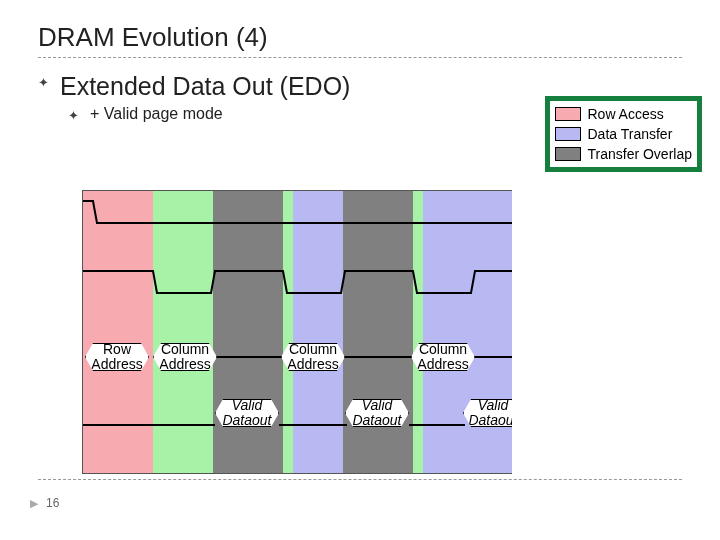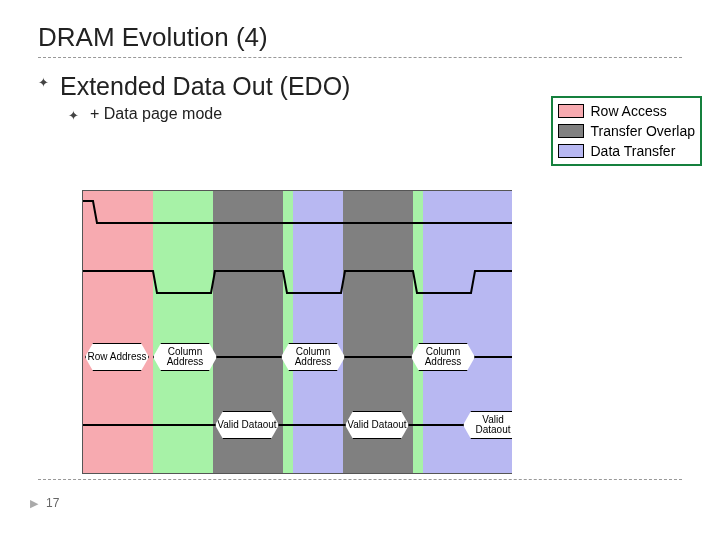--- a/index.html
+++ b/index.html
@@ -48,21 +48,21 @@
   .bullet-text-2 {
     font-size: 16px;
     color: #222;
   }
   
   .legend {
     position: absolute;
     top: 96px;
     right: 18px;
     background: #fff;
-    border: 2px solid #15803d;
+    border: 5px solid #15803d;
     padding: 3px 3px 3px 3px;
     font-size: 14px;
   }
   .legend-item {
     display: flex;
     align-items: center;
     gap: 6px;
     padding: 2px 2px;
   }
   .swatch {
@@ -99,32 +99,32 @@
   .r3 { left: 210px;width: 50px;  background: #b8b8f2; }
   .r4 { left: 260px;width: 70px;  background: #808080; }
   .r4b{ left: 330px;width: 10px;  background: #a7f2a7; }
   .r5 { left: 340px;width: 50px;  background: #b8b8f2; }
   .r6 { left: 390px;width: 40px;  background: #b8b8f2; }
 
   .hbox {
     position: absolute;
     background: #fff;
     border: 1px solid #000;
-    font-size: 10px;
+    font-size: 14px;
     text-align: center;
     line-height: 1.05;
     display: flex;
     align-items: center;
     justify-content: center;
     padding: 1px;
     height: 28px;
     clip-path: polygon(8px 0, calc(100% - 8px) 0, 100% 50%, calc(100% - 8px) 100%, 8px 100%, 0 50%);
   }
   .addr-row { top: 152px; }
-  .dq-row   { top: 220px; }
+  .dq-row   { top: 208px; font-style: italic; }
   .b-ra { left: 2px;   width: 64px; }
   .b-c1 { left: 70px;  width: 64px; }
   .b-c2 { left: 198px; width: 64px; }
   .b-c3 { left: 328px; width: 64px; }
   .b-d1 { left: 132px; width: 64px; }
   .b-d2 { left: 262px; width: 64px; }
   .b-d3 { left: 380px; width: 60px; }
 
   .wave {
     position: absolute;
@@ -161,36 +161,36 @@
 
 <div class="slide">
   <h1 class="title">DRAM Evolution (4)</h1>
   <hr class="hr-dashed">
   <div class="bullet-row">
     <span class="bullet-glyph">✦</span>
     <span class="bullet-text-1">Extended Data Out (EDO)</span>
   </div>
   <div class="bullet-row sub">
     <span class="bullet-glyph">✦</span>
-    <span class="bullet-text-2">+ Data page mode</span>
+    <span class="bullet-text-2">+ Valid page mode</span>
   </div>
 </div>
 
 <div class="legend">
   <div class="legend-item">
     <span class="swatch sw-row"></span>
     <span>Row Access</span>
   </div>
   <div class="legend-item">
+    <span class="swatch sw-dt"></span>
+    <span>Data Transfer</span>
+  </div>
+  <div class="legend-item">
     <span class="swatch sw-ov"></span>
     <span>Transfer Overlap</span>
-  </div>
-  <div class="legend-item">
-    <span class="swatch sw-dt"></span>
-    <span>Data Transfer</span>
   </div>
 </div>
 
 <div class="diagram">
 
   <div class="bg-region r0"></div>
   <div class="bg-region r1"></div>
   <div class="bg-region r2"></div>
   <div class="bg-region r2b"></div>
   <div class="bg-region r3"></div>
@@ -224,13 +224,13 @@
   <div class="hbox addr-row b-c2">Column Address</div>
   <div class="hbox addr-row b-c3">Column Address</div>
 
   <div class="hbox dq-row b-d1">Valid Dataout</div>
   <div class="hbox dq-row b-d2">Valid Dataout</div>
   <div class="hbox dq-row b-d3">Valid Dataout</div>
 </div>
 
 <hr class="hr-bottom">
 <span class="page-arrow">▶</span>
-<span class="page-num">17</span>
+<span class="page-num">16</span>
 
 </body></html>

